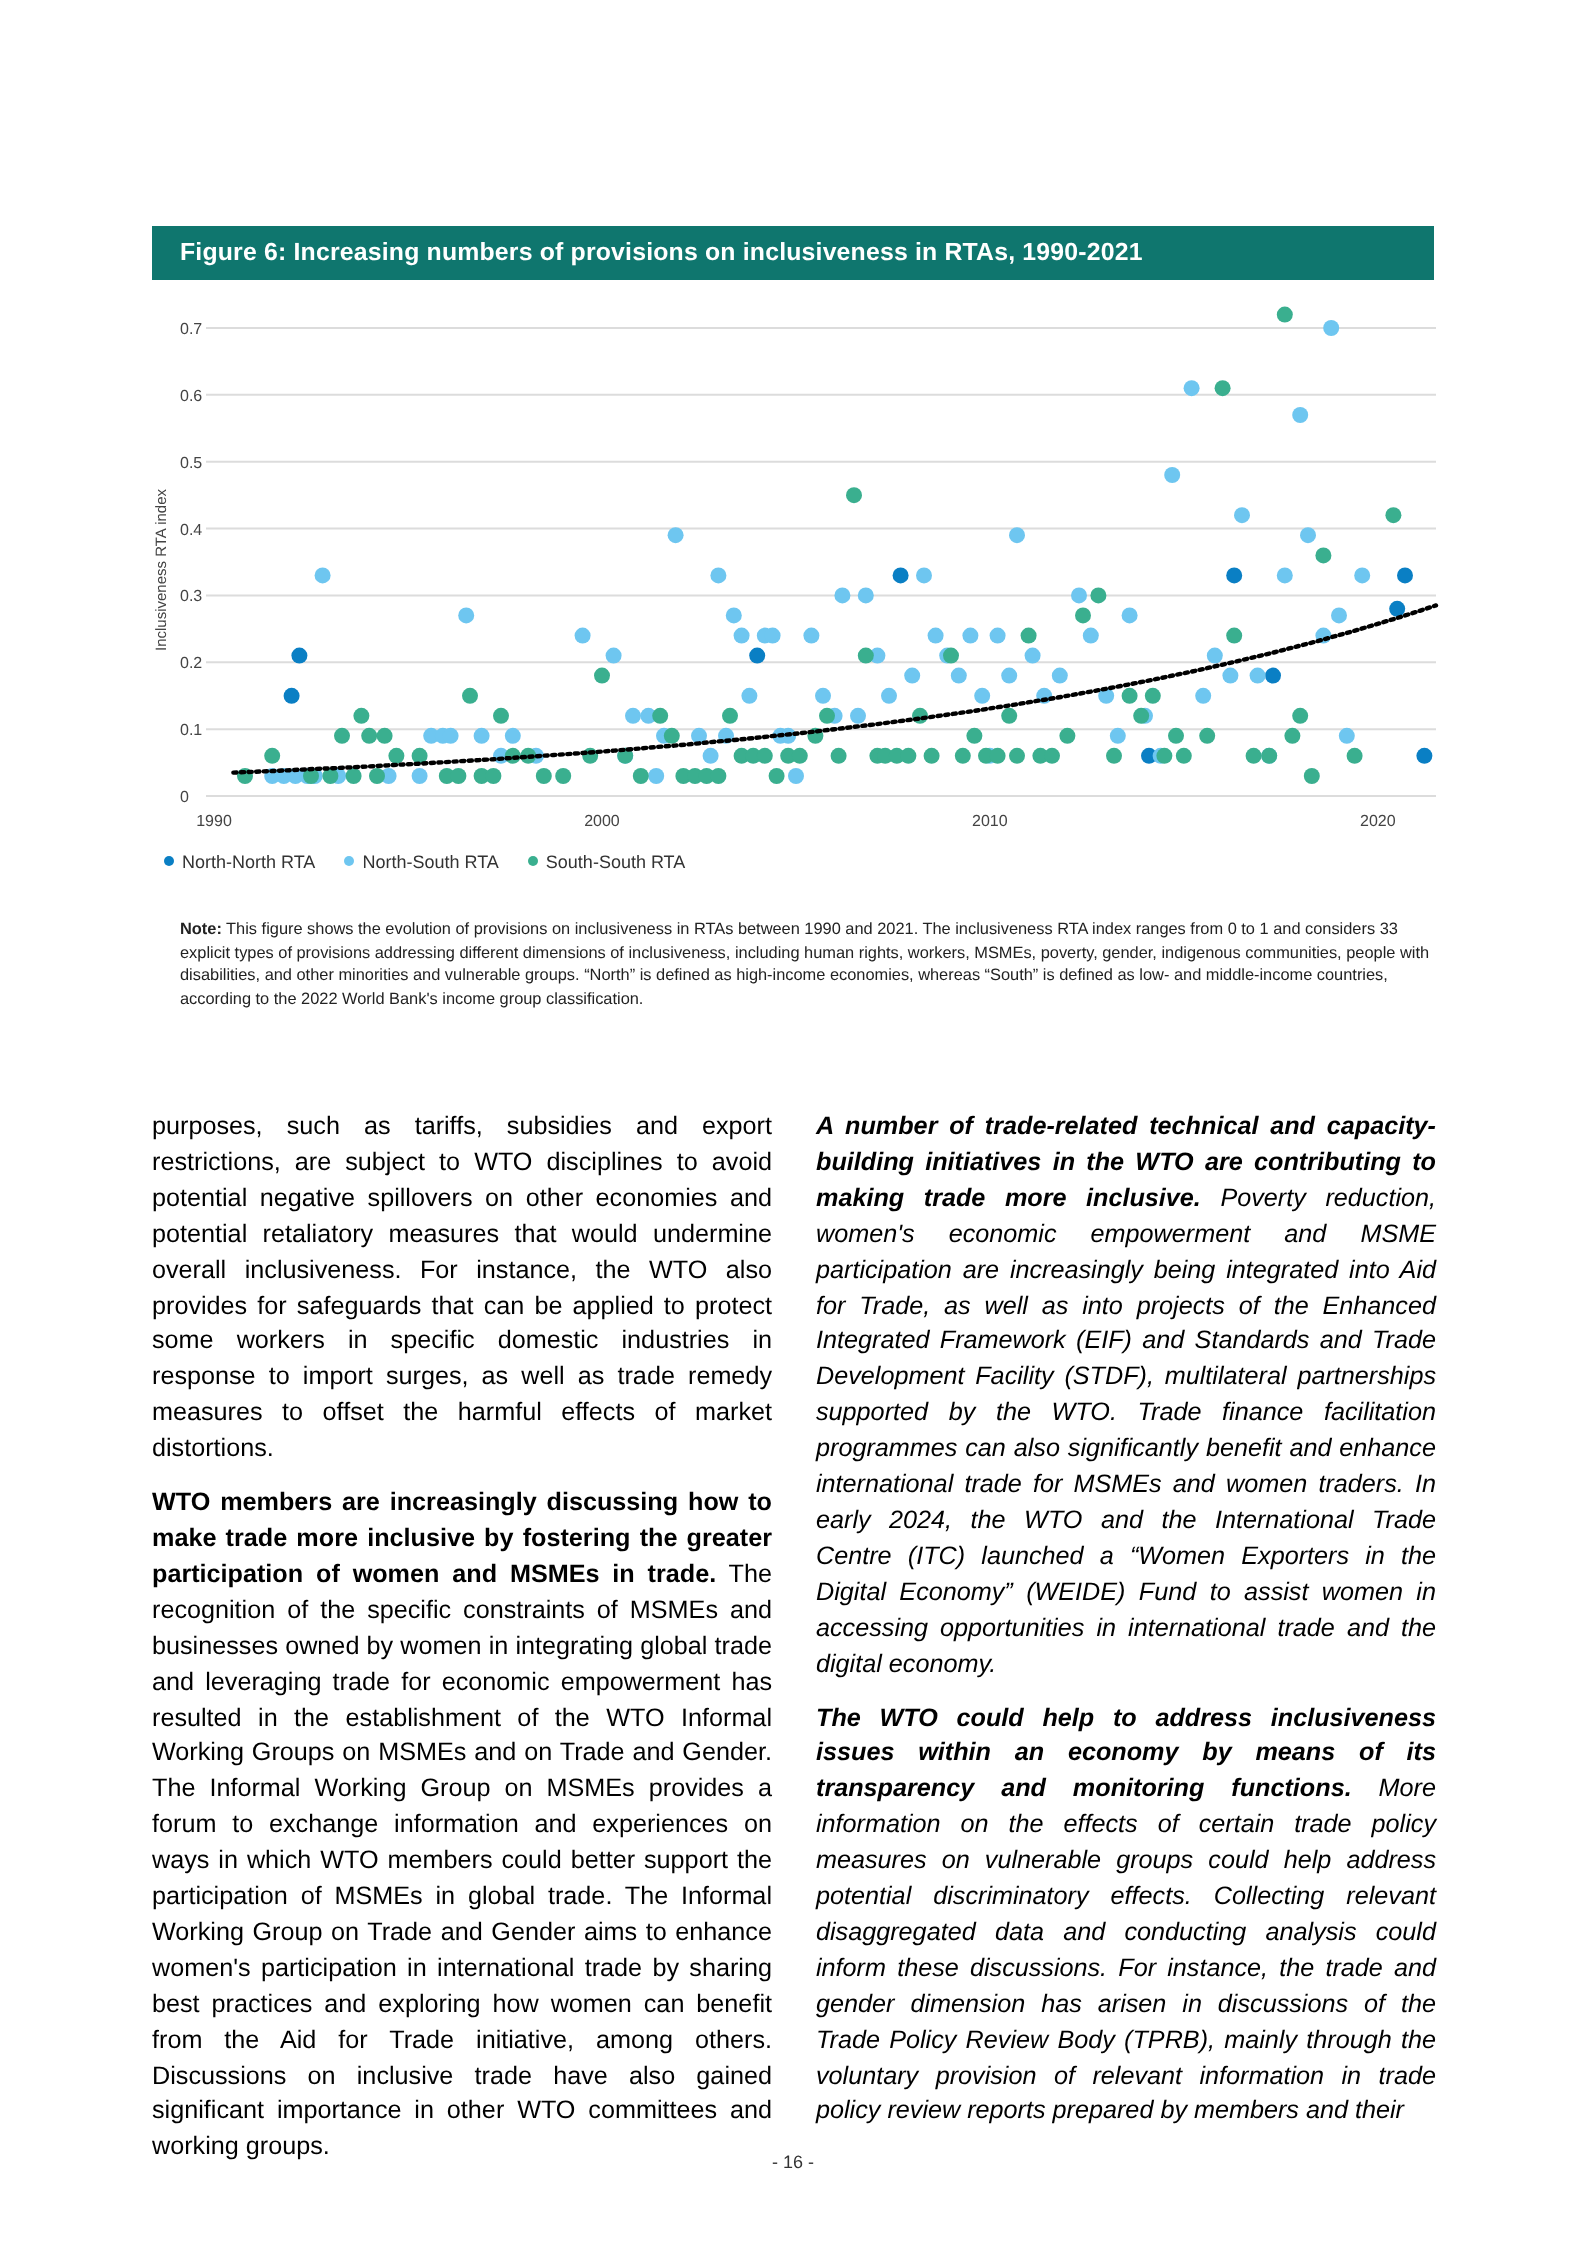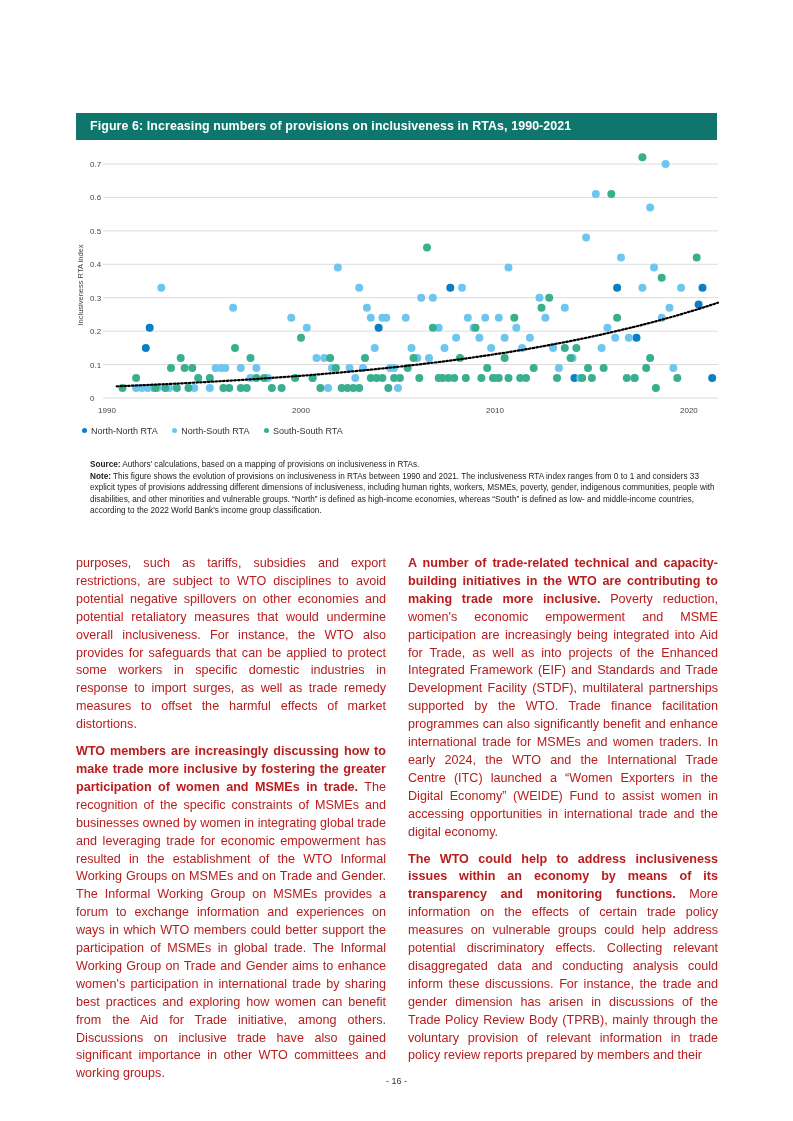--- a/index.html
+++ b/index.html
@@ -5,25 +5,25 @@
   html,body{margin:0;padding:0;background:#fff;}
   body{width:793px;height:1121px;position:relative;overflow:hidden;font-family:"Liberation Sans",sans-serif;color:#1a1a1a;}
   .fig-header{position:absolute;left:76px;top:113px;width:641px;height:27px;background:#0f766e;color:#fff;font-weight:bold;font-size:12.4px;line-height:27px;padding-left:14px;box-sizing:border-box;letter-spacing:0.1px;}
   .chart{position:absolute;left:76px;top:140px;width:650px;height:305px;}
   .chart svg{position:absolute;left:0;top:0;}
   .legend{position:absolute;left:0;top:286px;width:650px;font-size:9px;color:#333;}
   .legend .item{display:inline-block;margin:0 6px;}
   .legend .dot{display:inline-block;width:5px;height:5px;border-radius:50%;margin-right:4px;vertical-align:middle;position:relative;top:-1px;}
   .notes{position:absolute;left:90px;top:459px;width:625px;font-size:8.2px;line-height:11.6px;color:#222;}
   .notes b{font-weight:bold;}
-  .col{position:absolute;top:555px;width:310px;font-size:12.6px;line-height:17.9px;text-align:justify;color:#b91c1c;}
+  .col{position:absolute;top:555px;width:310px;font-size:12.6px;line-height:17.9px;text-align:justify;color:#000000;}
   .col p{margin:0 0 9px 0;}
   .col b{font-weight:bold;}
   .col-left{left:76px;}
-  .col-right{left:408px;}
+  .col-right{left:408px;font-style:italic;}
   .pagenum{position:absolute;left:0;width:793px;top:1076px;text-align:center;font-size:9px;color:#333;}
 </style>
 </head>
 <body>
 
 <div class="fig-header">Figure 6: Increasing numbers of provisions on inclusiveness in RTAs, 1990-2021</div>
 
 <div class="chart">
   <svg id="chart-svg" width="650" height="290">
       <line x1="27" x2="642" y1="258" y2="258" stroke="#dcdcdc" stroke-width="1"></line>
@@ -224,21 +224,20 @@
       <path d="M40.7 246.3 L50.7 245.9 L60.7 245.5 L70.8 245.0 L80.8 244.5 L90.8 244.1 L100.8 243.6 L110.9 243.1 L120.9 242.5 L130.9 242.0 L140.9 241.4 L150.9 240.8 L161.0 240.2 L171.0 239.6 L181.0 238.9 L191.0 238.2 L201.0 237.5 L211.1 236.8 L221.1 236.1 L231.1 235.3 L241.1 234.5 L251.2 233.6 L261.2 232.8 L271.2 231.9 L281.2 230.9 L291.2 230.0 L301.3 229.0 L311.3 227.9 L321.3 226.9 L331.3 225.8 L341.3 224.6 L351.4 223.4 L361.4 222.2 L371.4 220.9 L381.4 219.6 L391.5 218.2 L401.5 216.8 L411.5 215.4 L421.5 213.8 L431.5 212.3 L441.6 210.6 L451.6 209.0 L461.6 207.2 L471.6 205.4 L481.7 203.5 L491.7 201.6 L501.7 199.6 L511.7 197.5 L521.7 195.4 L531.8 193.1 L541.8 190.8 L551.8 188.4 L561.8 186.0 L571.8 183.4 L581.9 180.8 L591.9 178.0 L601.9 175.2 L611.9 172.2 L622.0 169.2 L632.0 166.0 L642.0 162.7 " fill="none" stroke="#000000" stroke-width="2.2" stroke-dasharray="1.6 2.2" stroke-linecap="round"></path>
     </svg>
   <div class="legend">
     <span class="item"><span class="dot" id="lg0" style="background: rgb(10, 127, 196);"></span><span>North-North RTA</span></span>
     <span class="item"><span class="dot" id="lg1" style="background: rgb(110, 198, 240);"></span><span>North-South RTA</span></span>
     <span class="item"><span class="dot" id="lg2" style="background: rgb(58, 175, 143);"></span><span>South-South RTA</span></span>
   </div>
 </div>
 
 <div class="notes">
-  <div><b>Source:</b><span> Authors' calculations, based on a mapping of provisions on inclusiveness in RTAs.</span></div>
   <div><b>Note:</b><span> This figure shows the evolution of provisions on inclusiveness in RTAs between 1990 and 2021. The inclusiveness RTA index ranges from 0 to 1 and considers 33 explicit types of provisions addressing different dimensions of inclusiveness, including human rights, workers, MSMEs, poverty, gender, indigenous communities, people with disabilities, and other minorities and vulnerable groups. “North” is defined as high-income economies, whereas “South” is defined as low- and middle-income countries, according to the 2022 World Bank's income group classification.</span></div>
 </div>
 
 <div class="col col-left">
   <p><b></b><span>purposes, such as tariffs, subsidies and export restrictions, are subject to WTO disciplines to avoid potential negative spillovers on other economies and potential retaliatory measures that would undermine overall inclusiveness. For instance, the WTO also provides for safeguards that can be applied to protect some workers in specific domestic industries in response to import surges, as well as trade remedy measures to offset the harmful effects of market distortions.</span></p>
   <p><b>WTO members are increasingly discussing how to make trade more inclusive by fostering the greater participation of women and MSMEs in trade.</b><span> The recognition of the specific constraints of MSMEs and businesses owned by women in integrating global trade and leveraging trade for economic empowerment has resulted in the establishment of the WTO Informal Working Groups on MSMEs and on Trade and Gender. The Informal Working Group on MSMEs provides a forum to exchange information and experiences on ways in which WTO members could better support the participation of MSMEs in global trade. The Informal Working Group on Trade and Gender aims to enhance women's participation in international trade by sharing best practices and exploring how women can benefit from the Aid for Trade initiative, among others. Discussions on inclusive trade have also gained significant importance in other WTO committees and working groups.</span></p>
 </div>
 
 <div class="col col-right">
   <p><b>A number of trade-related technical and capacity-building initiatives in the WTO are contributing to making trade more inclusive.</b><span> Poverty reduction, women's economic empowerment and MSME participation are increasingly being integrated into Aid for Trade, as well as into projects of the Enhanced Integrated Framework (EIF) and Standards and Trade Development Facility (STDF), multilateral partnerships supported by the WTO. Trade finance facilitation programmes can also significantly benefit and enhance international trade for MSMEs and women traders. In early 2024, the WTO and the International Trade Centre (ITC) launched a “Women Exporters in the Digital Economy” (WEIDE) Fund to assist women in accessing opportunities in international trade and the digital economy.</span></p>

